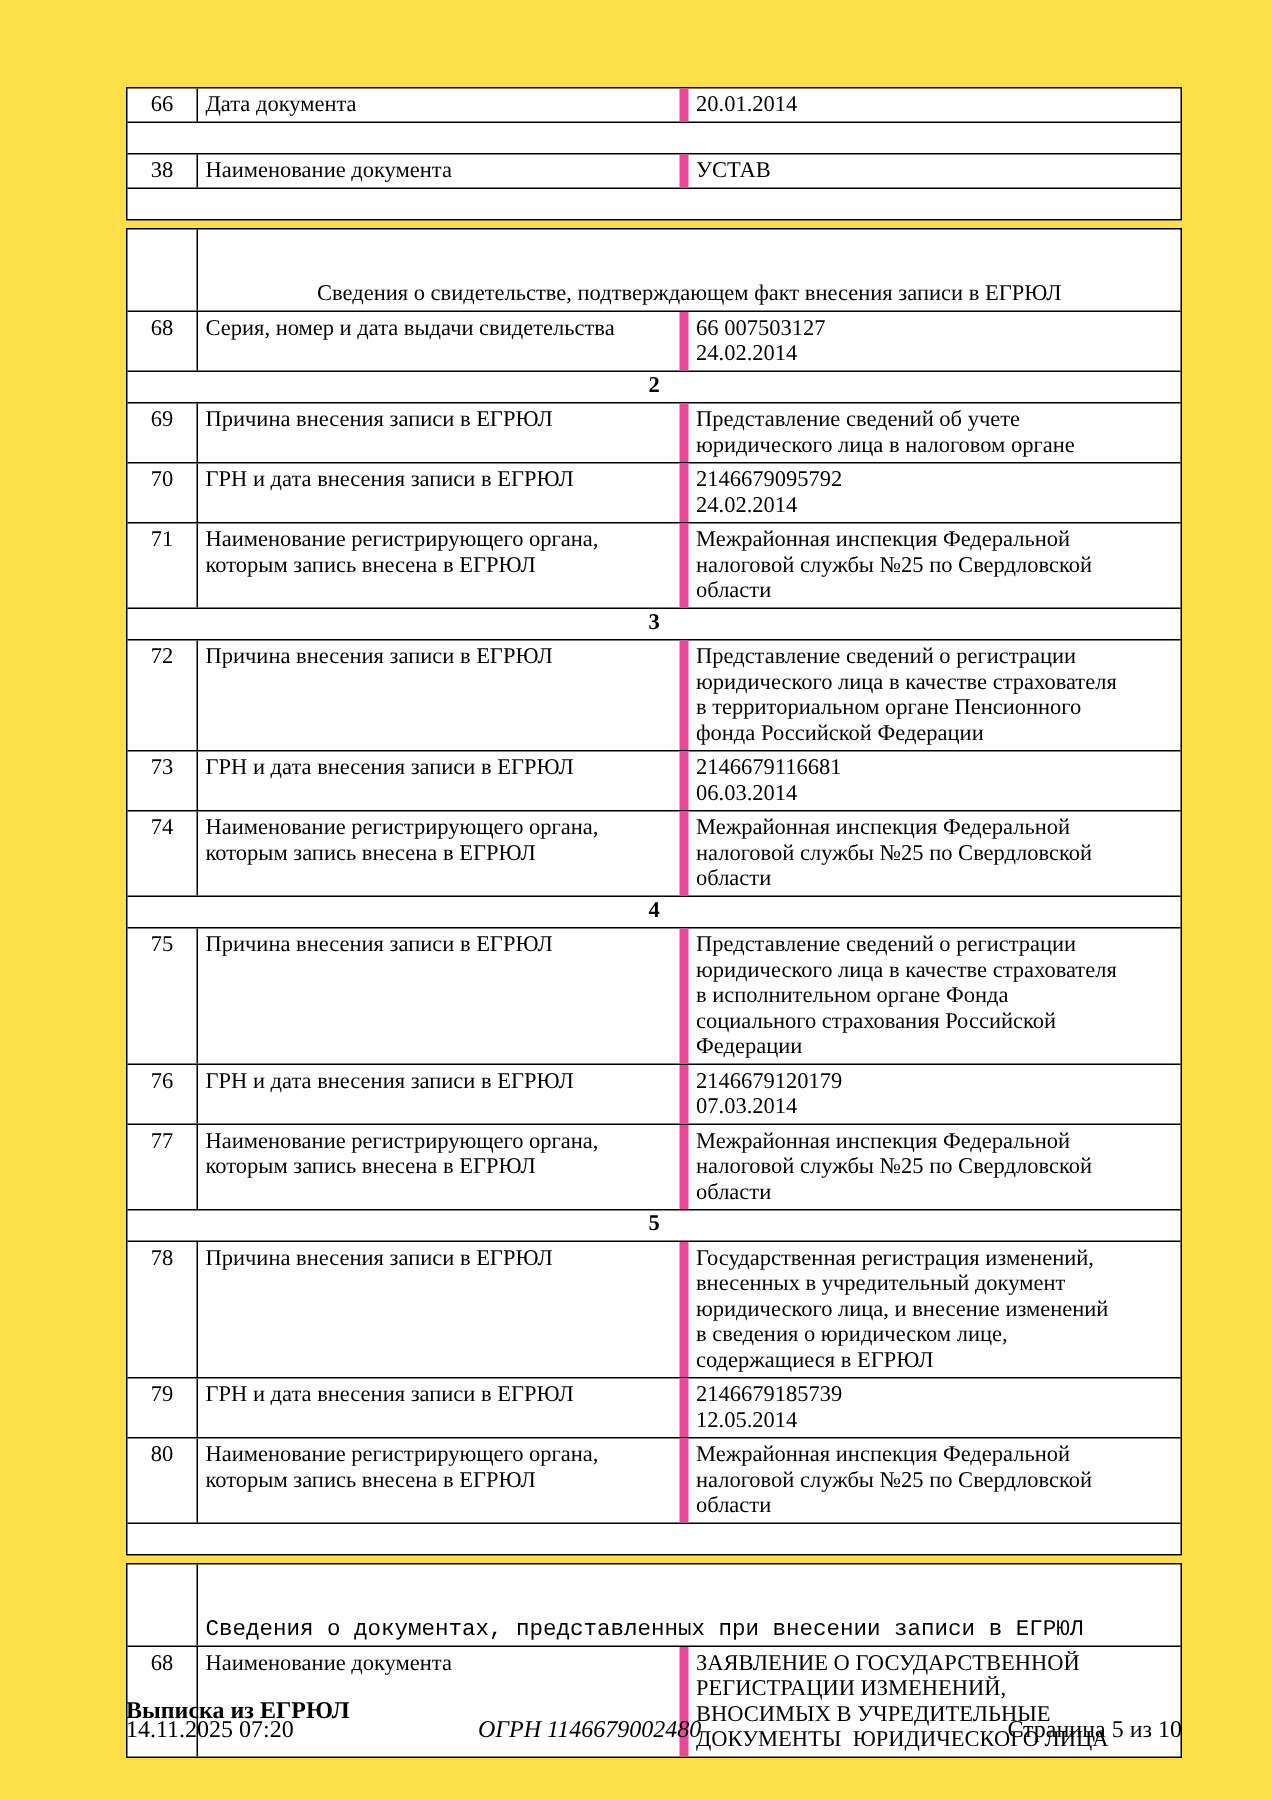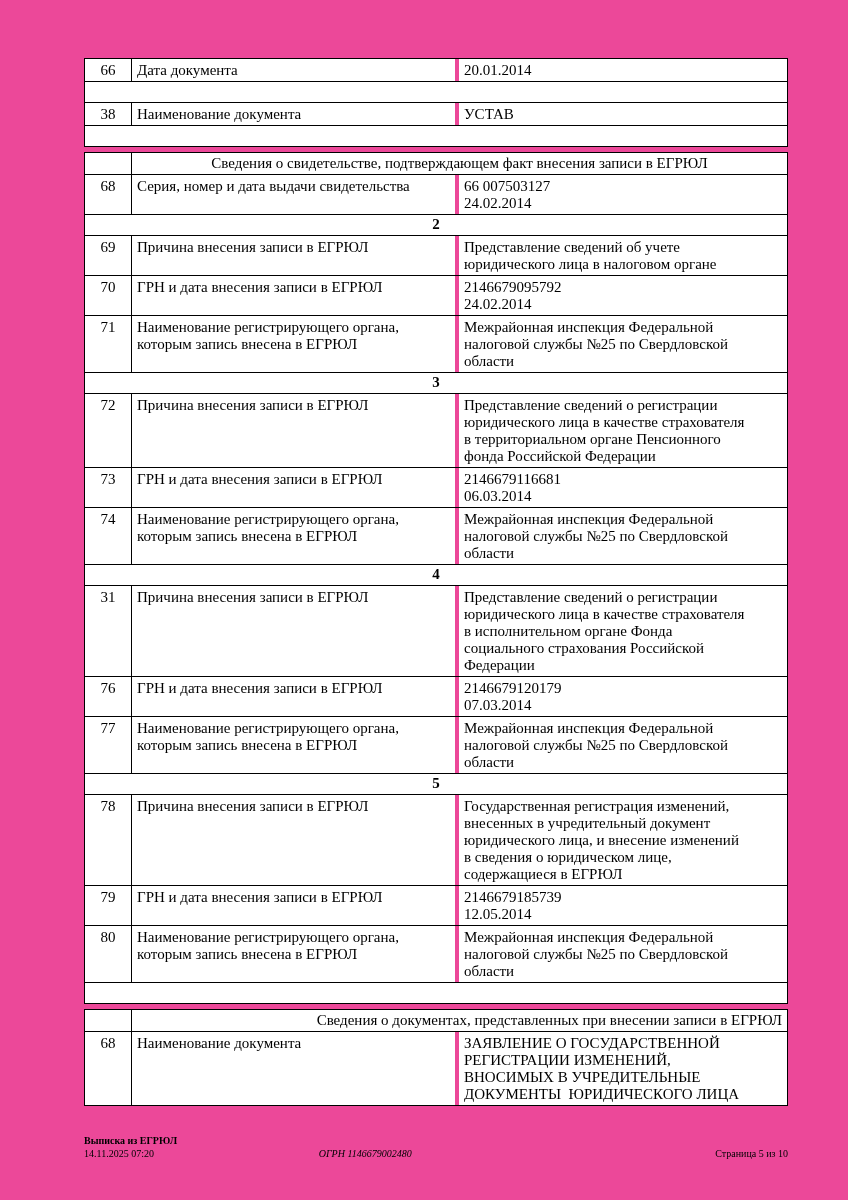--- a/index.html
+++ b/index.html
@@ -1,20 +1,20 @@
 <!DOCTYPE html>
 <html><head>
 <meta charset="utf-8">
 <style>
   html, body { margin: 0; padding: 0; background: #ffffff; }
   .page {
     position: relative;
     width: 848px;
     height: 1200px;
-    background: #ec4899;
+    background: #fde047;
     color: #000000;
     font-family: "Liberation Serif", "DejaVu Serif", serif;
     font-size: 15px;
     line-height: 17px;
     overflow: hidden;
   }
   .doc-table {
     position: absolute;
     left: 84px;
     top: 58px;
@@ -35,51 +35,52 @@
   .cell-num {
     width: 47px;
     flex: 0 0 47px;
     border-right: 1px solid #000;
     text-align: center;
     padding: 3px 2px 2px;
   }
   .cell-label {
     width: 327px;
     flex: 0 0 327px;
-    border-right: 4px solid #ec4899;
+    border-right: 6px solid #ec4899;
     padding: 3px 1px 2px 5px;
     white-space: pre-wrap;
   }
   .cell-value {
     flex: 1 1 auto;
     padding: 3px 5px 2px 5px;
     white-space: pre-wrap;
   }
   .row-header .cell-header {
     flex: 1 1 auto;
     padding: 2px 5px 2px 5px;
+    margin-top: 33px;
   }
   .block-1 .row-header .cell-header { text-align: center; }
-  .block-2 .row-header .cell-header { text-align: right; }
+  .block-2 .row-header .cell-header { text-align: left; font-family: Liberation Mono, monospace; }
   .row-section .cell-section {
     flex: 1 1 auto;
     text-align: center;
     font-weight: bold;
     padding: 1px 0 2px;
   }
   .row-spacer { height: 20px; }
   .footer {
     position: absolute;
     left: 84px;
     top: 1134px;
     width: 704px;
     display: flex;
     justify-content: space-between;
     align-items: flex-end;
-    font-size: 10px;
+    font-size: 16px;
     line-height: 13px;
   }
   .footer-left  { flex: 1 1 0; text-align: left; }
   .footer-center{ flex: 1 1 0; text-align: left; font-style: italic; }
   .footer-right { flex: 1 1 0; text-align: right; }
   .footer-title { font-weight: bold; }
 </style>
 </head>
 <body>
 
@@ -156,21 +157,21 @@
           <div class="cell cell-label">Наименование регистрирующего органа,
 которым запись внесена в ЕГРЮЛ</div>
           <div class="cell cell-value">Межрайонная инспекция Федеральной
 налоговой службы №25 по Свердловской
 области</div>
         </div>
         <div class="row row-section">
           <div class="cell cell-section">4</div>
         </div>
         <div class="row row-item">
-          <div class="cell cell-num">31</div>
+          <div class="cell cell-num">75</div>
           <div class="cell cell-label">Причина внесения записи в ЕГРЮЛ</div>
           <div class="cell cell-value">Представление сведений о регистрации
 юридического лица в качестве страхователя
 в исполнительном органе Фонда
 социального страхования Российской
 Федерации</div>
         </div>
         <div class="row row-item">
           <div class="cell cell-num">76</div>
           <div class="cell cell-label">ГРН и дата внесения записи в ЕГРЮЛ</div>

